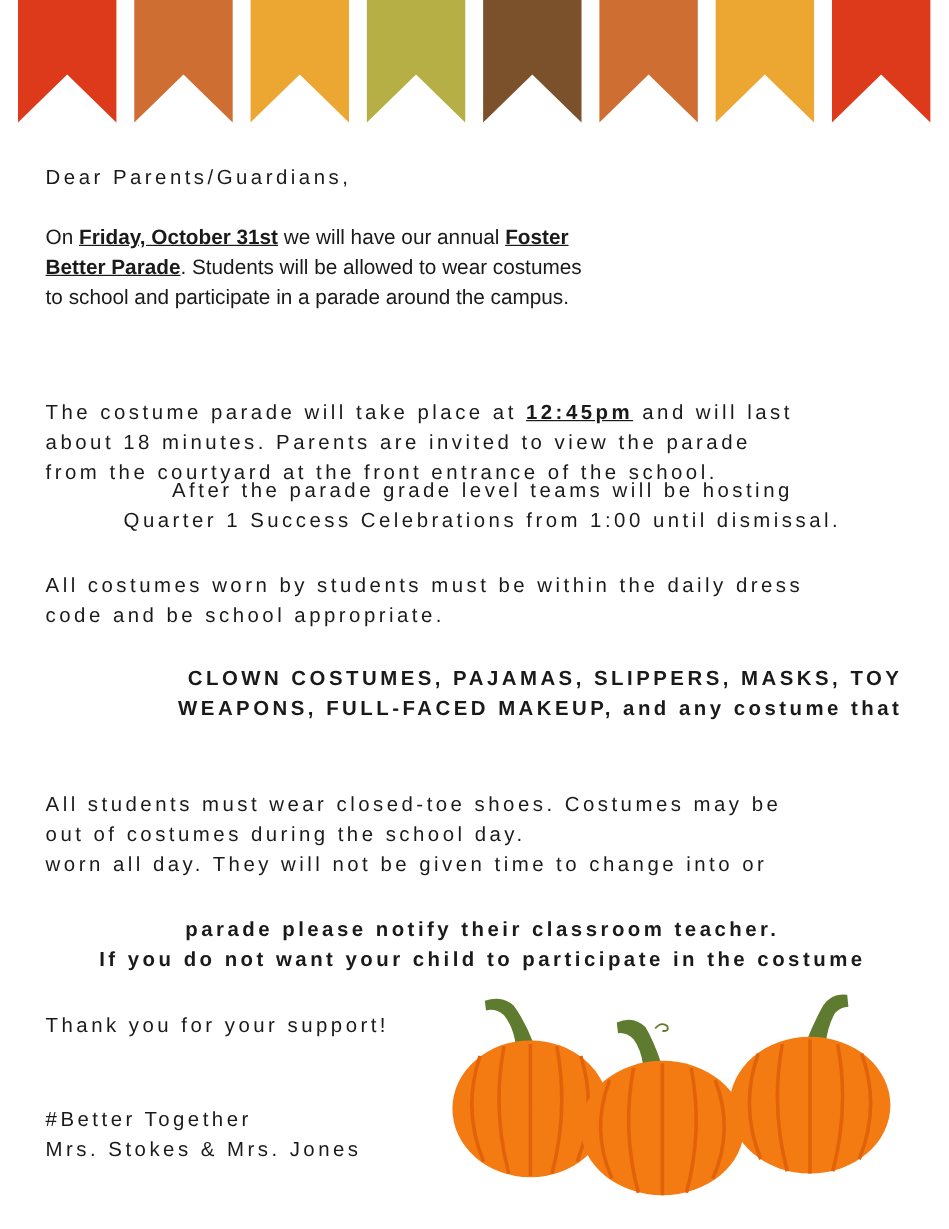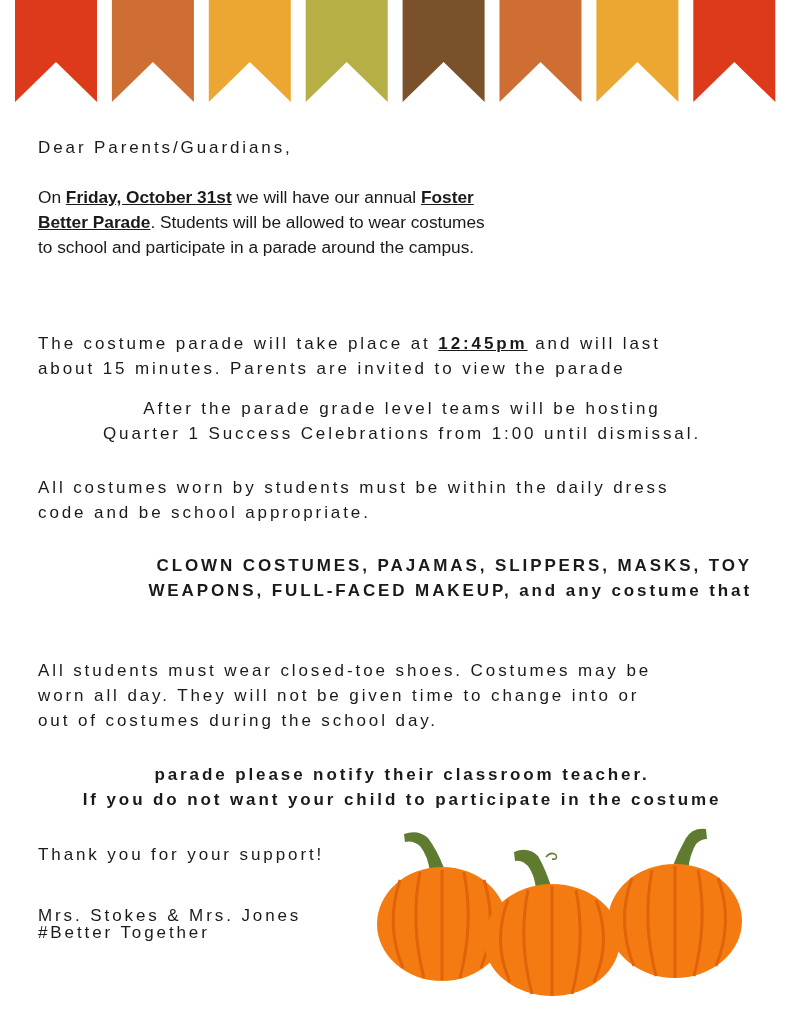--- a/index.html
+++ b/index.html
@@ -32,52 +32,53 @@
 <p class="p spaced" style="left:38px; top:135px;">Dear Parents/Guardians,</p>
 
 <div class="p plain" style="left:38px; top:185px;">
   <div><span>On </span><b>Friday, October 31st</b><span> we will have our annual </span><b>Foster</b></div>
   <div><b>Better Parade</b><span>. Students will be allowed to wear costumes</span></div>
   <div>to school and participate in a parade around the campus.</div>
 </div>
 
 <div class="p spaced" style="left:38px; top:291px;margin-top:40px;">
   <div><span>The costume parade will take place at </span><b>12:45pm</b><span> and will last</span></div>
-  <div>about 15 minutes. Parents are invited to view the parade</div>
+  <div>about 18 minutes. Parents are invited to view the parade</div>
+  <div>from the courtyard at the front entrance of the school.</div>
 </div>
 
 <div class="p spaced center" style="left:52px; width:700px; top:396px;">
   <div>After the parade grade level teams will be hosting</div>
   <div>Quarter 1 Success Celebrations from 1:00 until dismissal.</div>
 </div>
 
 <div class="p spaced" style="left:38px; top:475px;">
   <div>All costumes worn by students must be within the daily dress</div>
   <div>code and be school appropriate.</div>
 </div>
 
 <div class="p spaced center bold" style="left:52px; width:700px; top:553px;text-align:right;">
   <div>CLOWN COSTUMES, PAJAMAS, SLIPPERS, MASKS, TOY</div>
   <div>WEAPONS, FULL-FACED MAKEUP, and any costume that</div>
 </div>
 
 <div class="p spaced" style="left:38px; top:658px;">
   <div>All students must wear closed-toe shoes. Costumes may be</div>
+  <div>out of costumes during the school day.</div>
   <div>worn all day. They will not be given time to change into or</div>
-  <div>out of costumes during the school day.</div>
 </div>
 
 <div class="p spaced center bold" style="left:52px; width:700px; top:762px;">
   <div>parade please notify their classroom teacher.</div>
   <div>If you do not want your child to participate in the costume</div>
 </div>
 
 <p class="p spaced" style="left:38px; top:842px;">Thank you for your support!</p>
 <p class="p spaced" style="left:38px; top:920px;">#Better Together</p>
-<p class="p spaced" style="left:38px; top:903px;">Mrs. Stokes &amp; Mrs. Jones</p>
+<p class="p spaced" style="left:38px; top:945px;">Mrs. Stokes &amp; Mrs. Jones</p>
 
 <svg class="pumpkins" viewBox="370 820 380 190">
 
   <g>
     <path d="M404,834 Q418,829 428,838 Q437,850 444,868 L430,872 Q428,856 420,846 Q413,840 405,842 Z" fill="#5F7B2F"></path>
     <ellipse cx="442" cy="924" rx="65" ry="57" fill="#F47B12"></ellipse>
     <path d="M400,880 Q385,925 403,968 M420,872 Q410,925 424,978 M442,870 L442,980 M464,872 Q474,925 460,978 M484,880 Q498,925 481,968" stroke="#E2620A" stroke-width="3" fill="none"></path>
   </g>
 
   <g>

